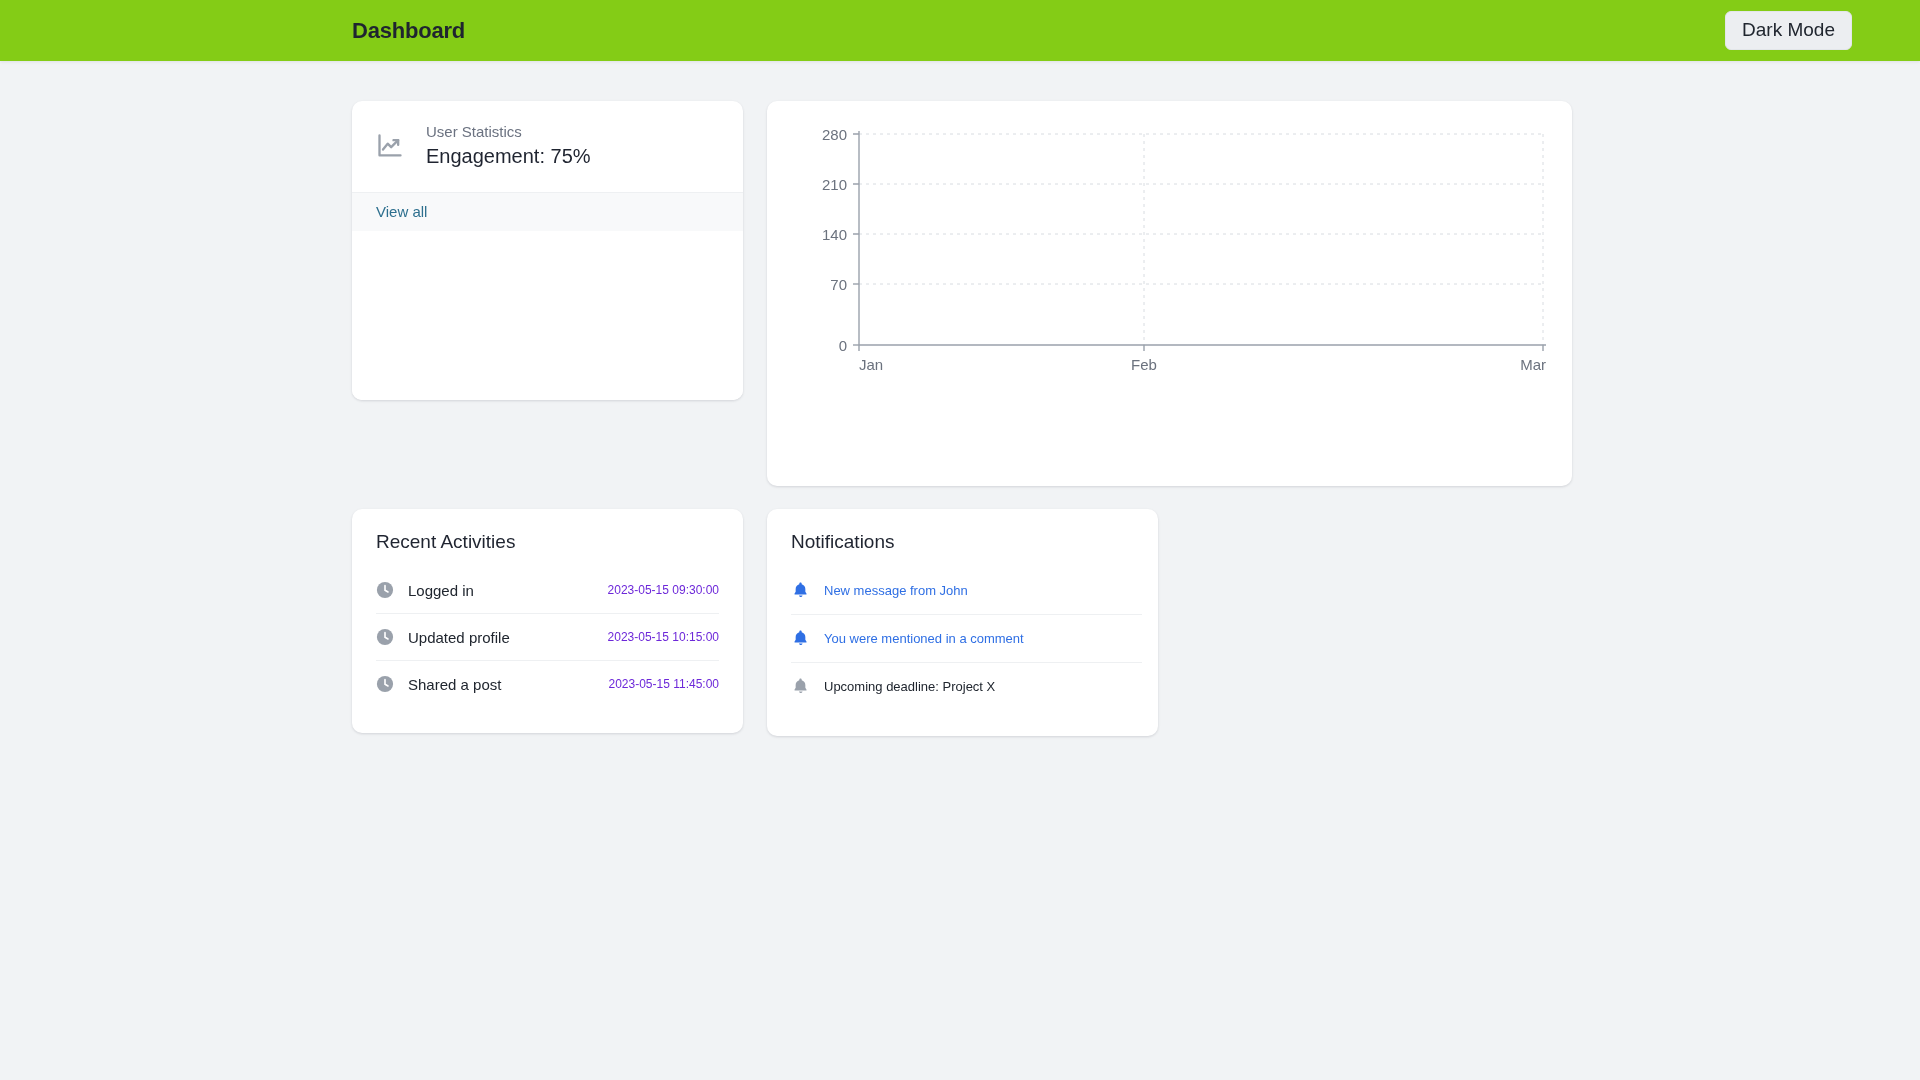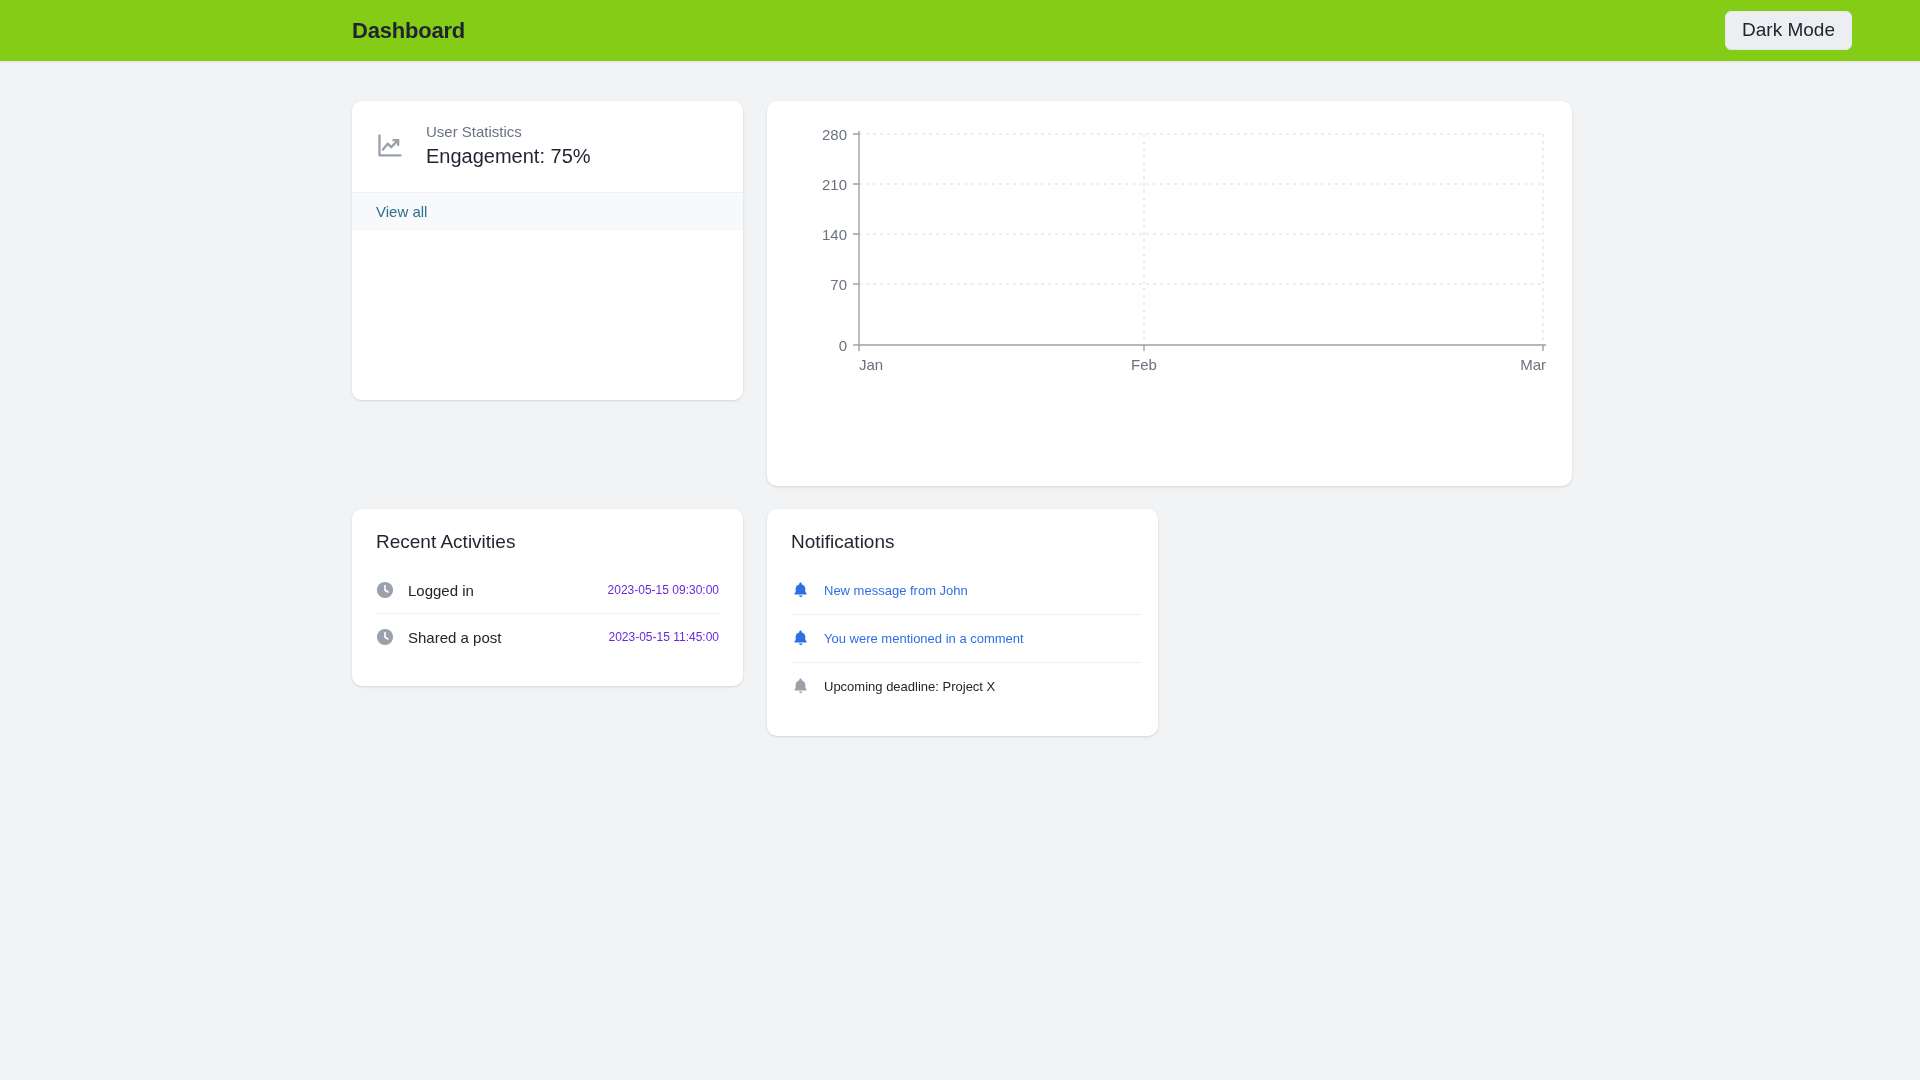--- a/index.html
+++ b/index.html
@@ -217,28 +217,38 @@
           <span class="activity-icon">
             <svg width="18" height="18" viewBox="0 0 20 20">
                 <circle cx="10" cy="10" r="9" fill="#9aa1ab"></circle>
                 <path d="M10 5.2 V10.2 L13.3 12.2" stroke="#ffffff" stroke-width="1.8" fill="none" stroke-linecap="round"></path>
               </svg>
           </span>
           <span class="activity-label">Logged in</span>
           <span class="activity-time">2023-05-15 09:30:00</span>
         </div>
 
-
         <div class="list-row">
           <span class="activity-icon">
             <svg width="18" height="18" viewBox="0 0 20 20">
                 <circle cx="10" cy="10" r="9" fill="#9aa1ab"></circle>
                 <path d="M10 5.2 V10.2 L13.3 12.2" stroke="#ffffff" stroke-width="1.8" fill="none" stroke-linecap="round"></path>
               </svg>
           </span>
+          <span class="activity-label">Updated profile</span>
+          <span class="activity-time">2023-05-15 10:15:00</span>
+        </div>
+
+        <div class="list-row">
+          <span class="activity-icon">
+            <svg width="18" height="18" viewBox="0 0 20 20">
+                <circle cx="10" cy="10" r="9" fill="#9aa1ab"></circle>
+                <path d="M10 5.2 V10.2 L13.3 12.2" stroke="#ffffff" stroke-width="1.8" fill="none" stroke-linecap="round"></path>
+              </svg>
+          </span>
           <span class="activity-label">Shared a post</span>
           <span class="activity-time">2023-05-15 11:45:00</span>
         </div>
 
       </div>
     </div>
 
     <div class="card notifications-card">
       <div class="card-heading">Notifications</div>
       <div class="list">

